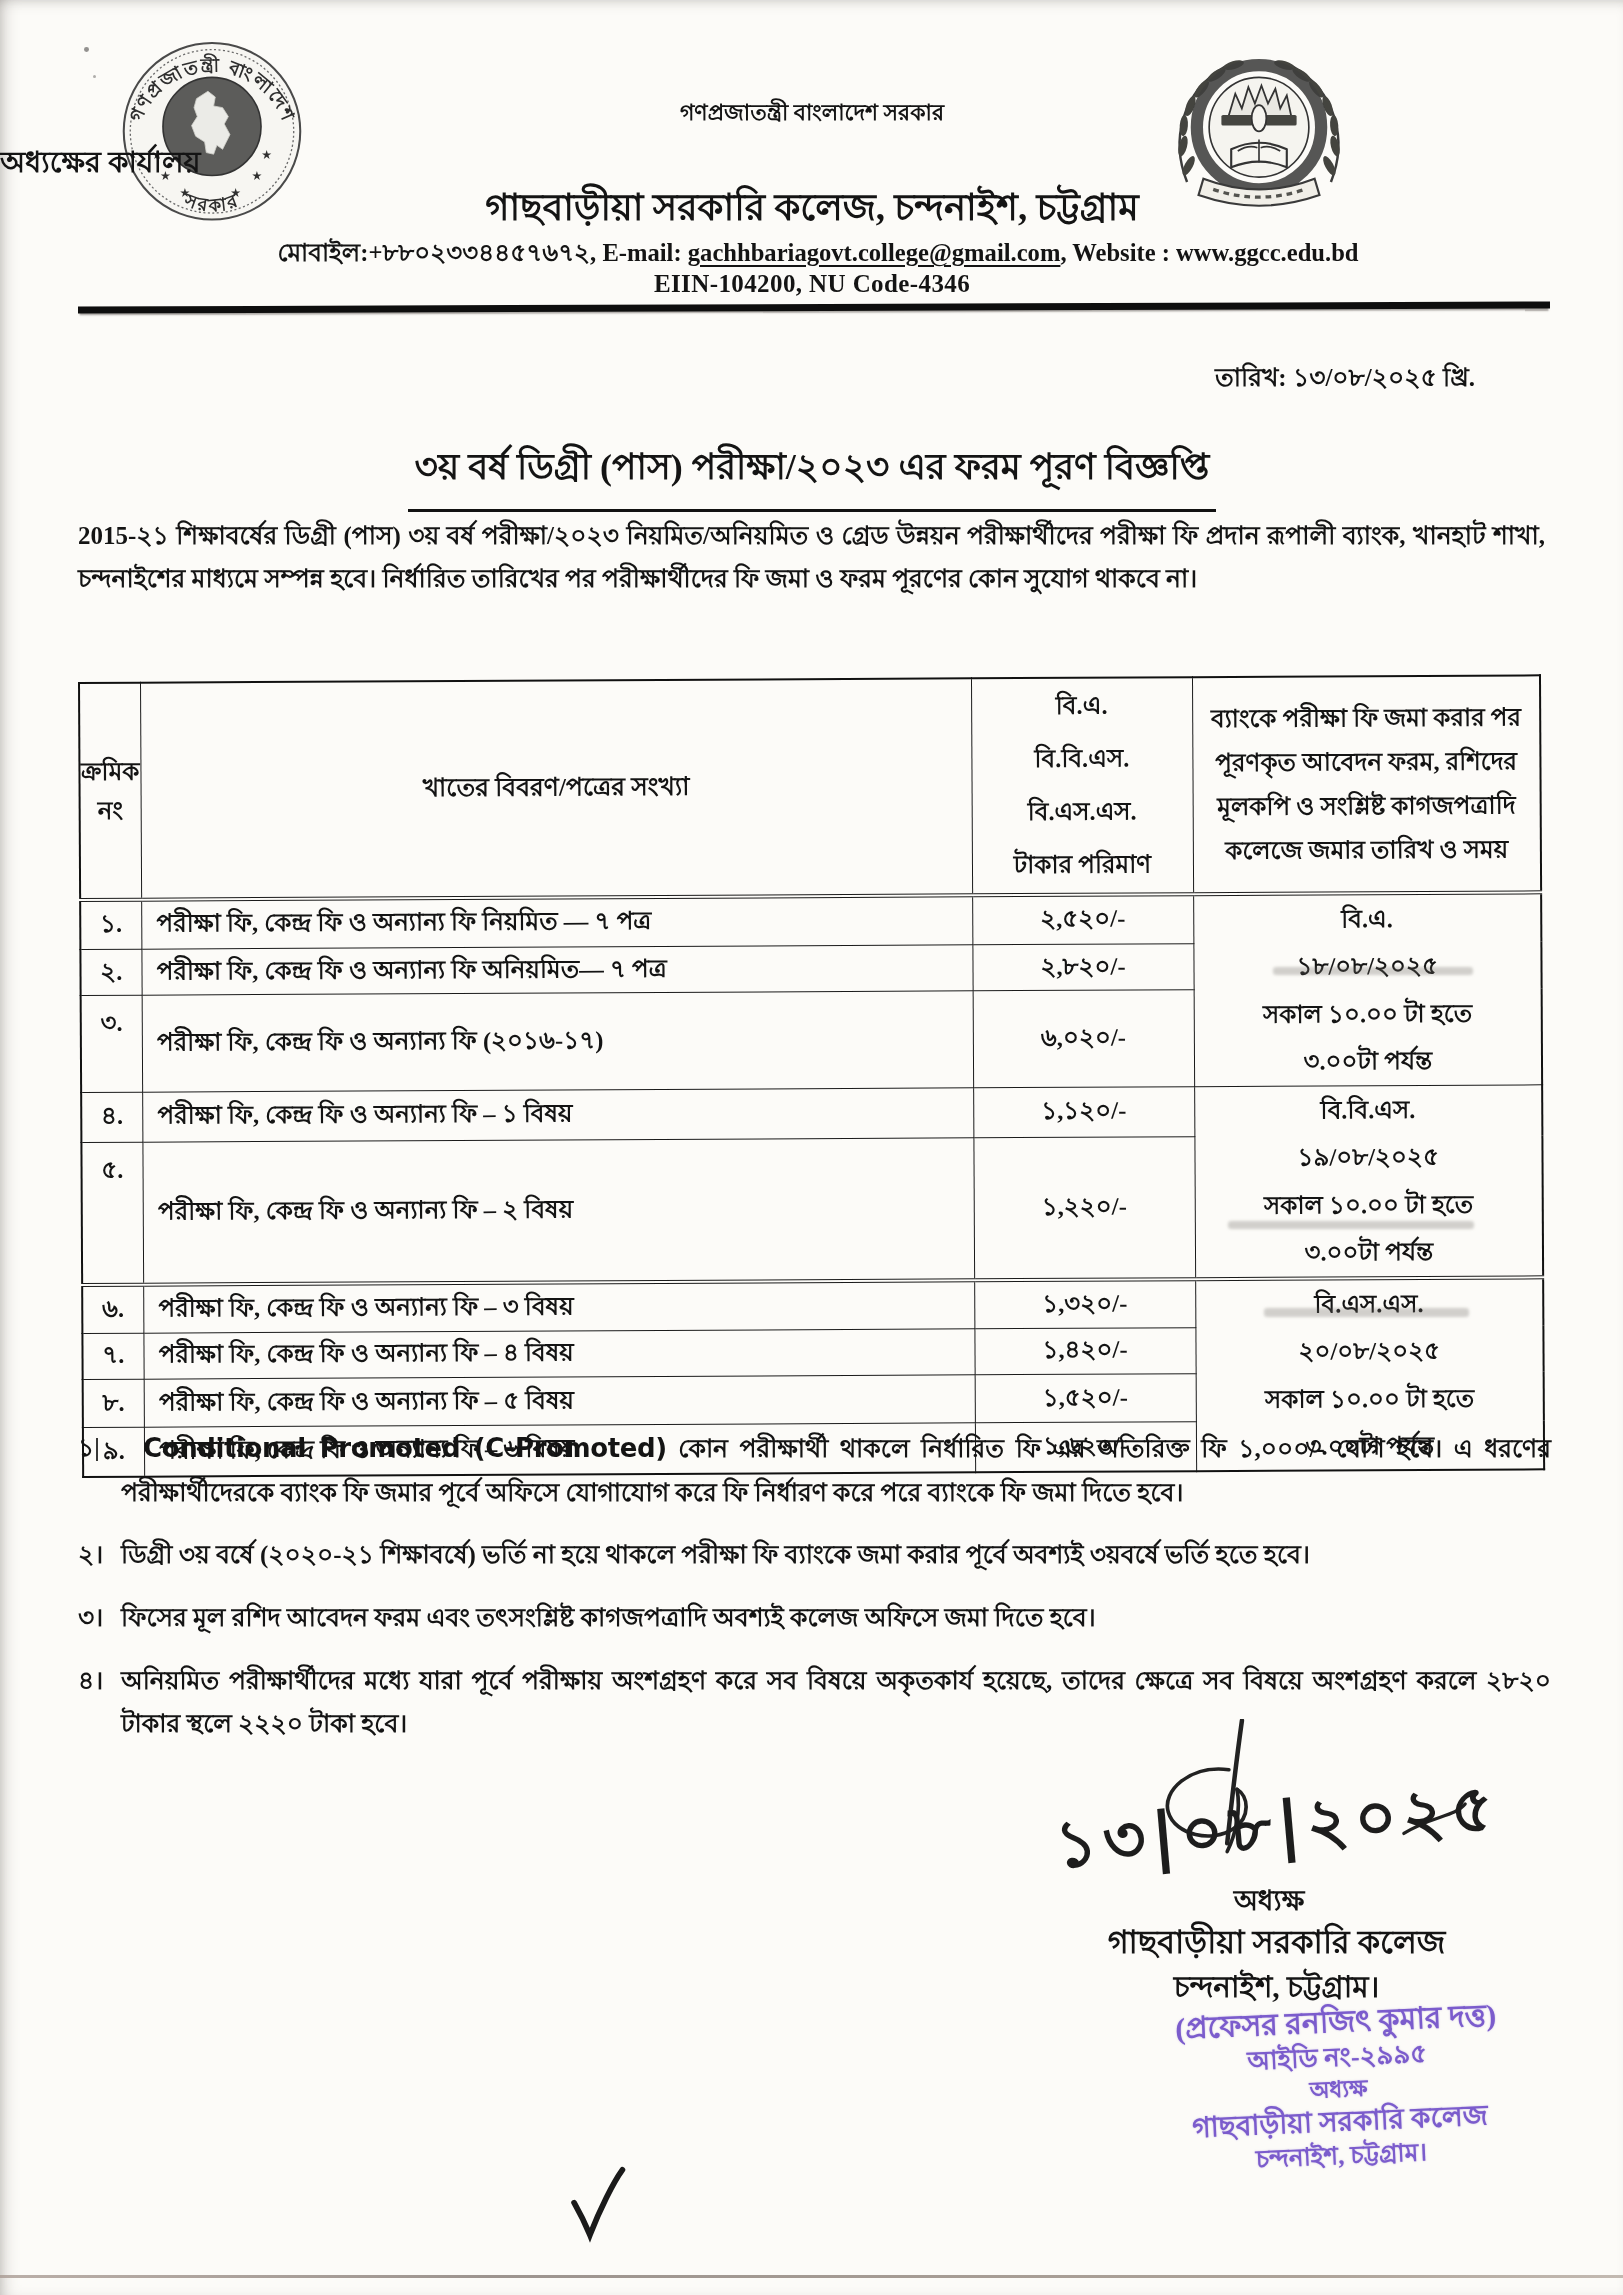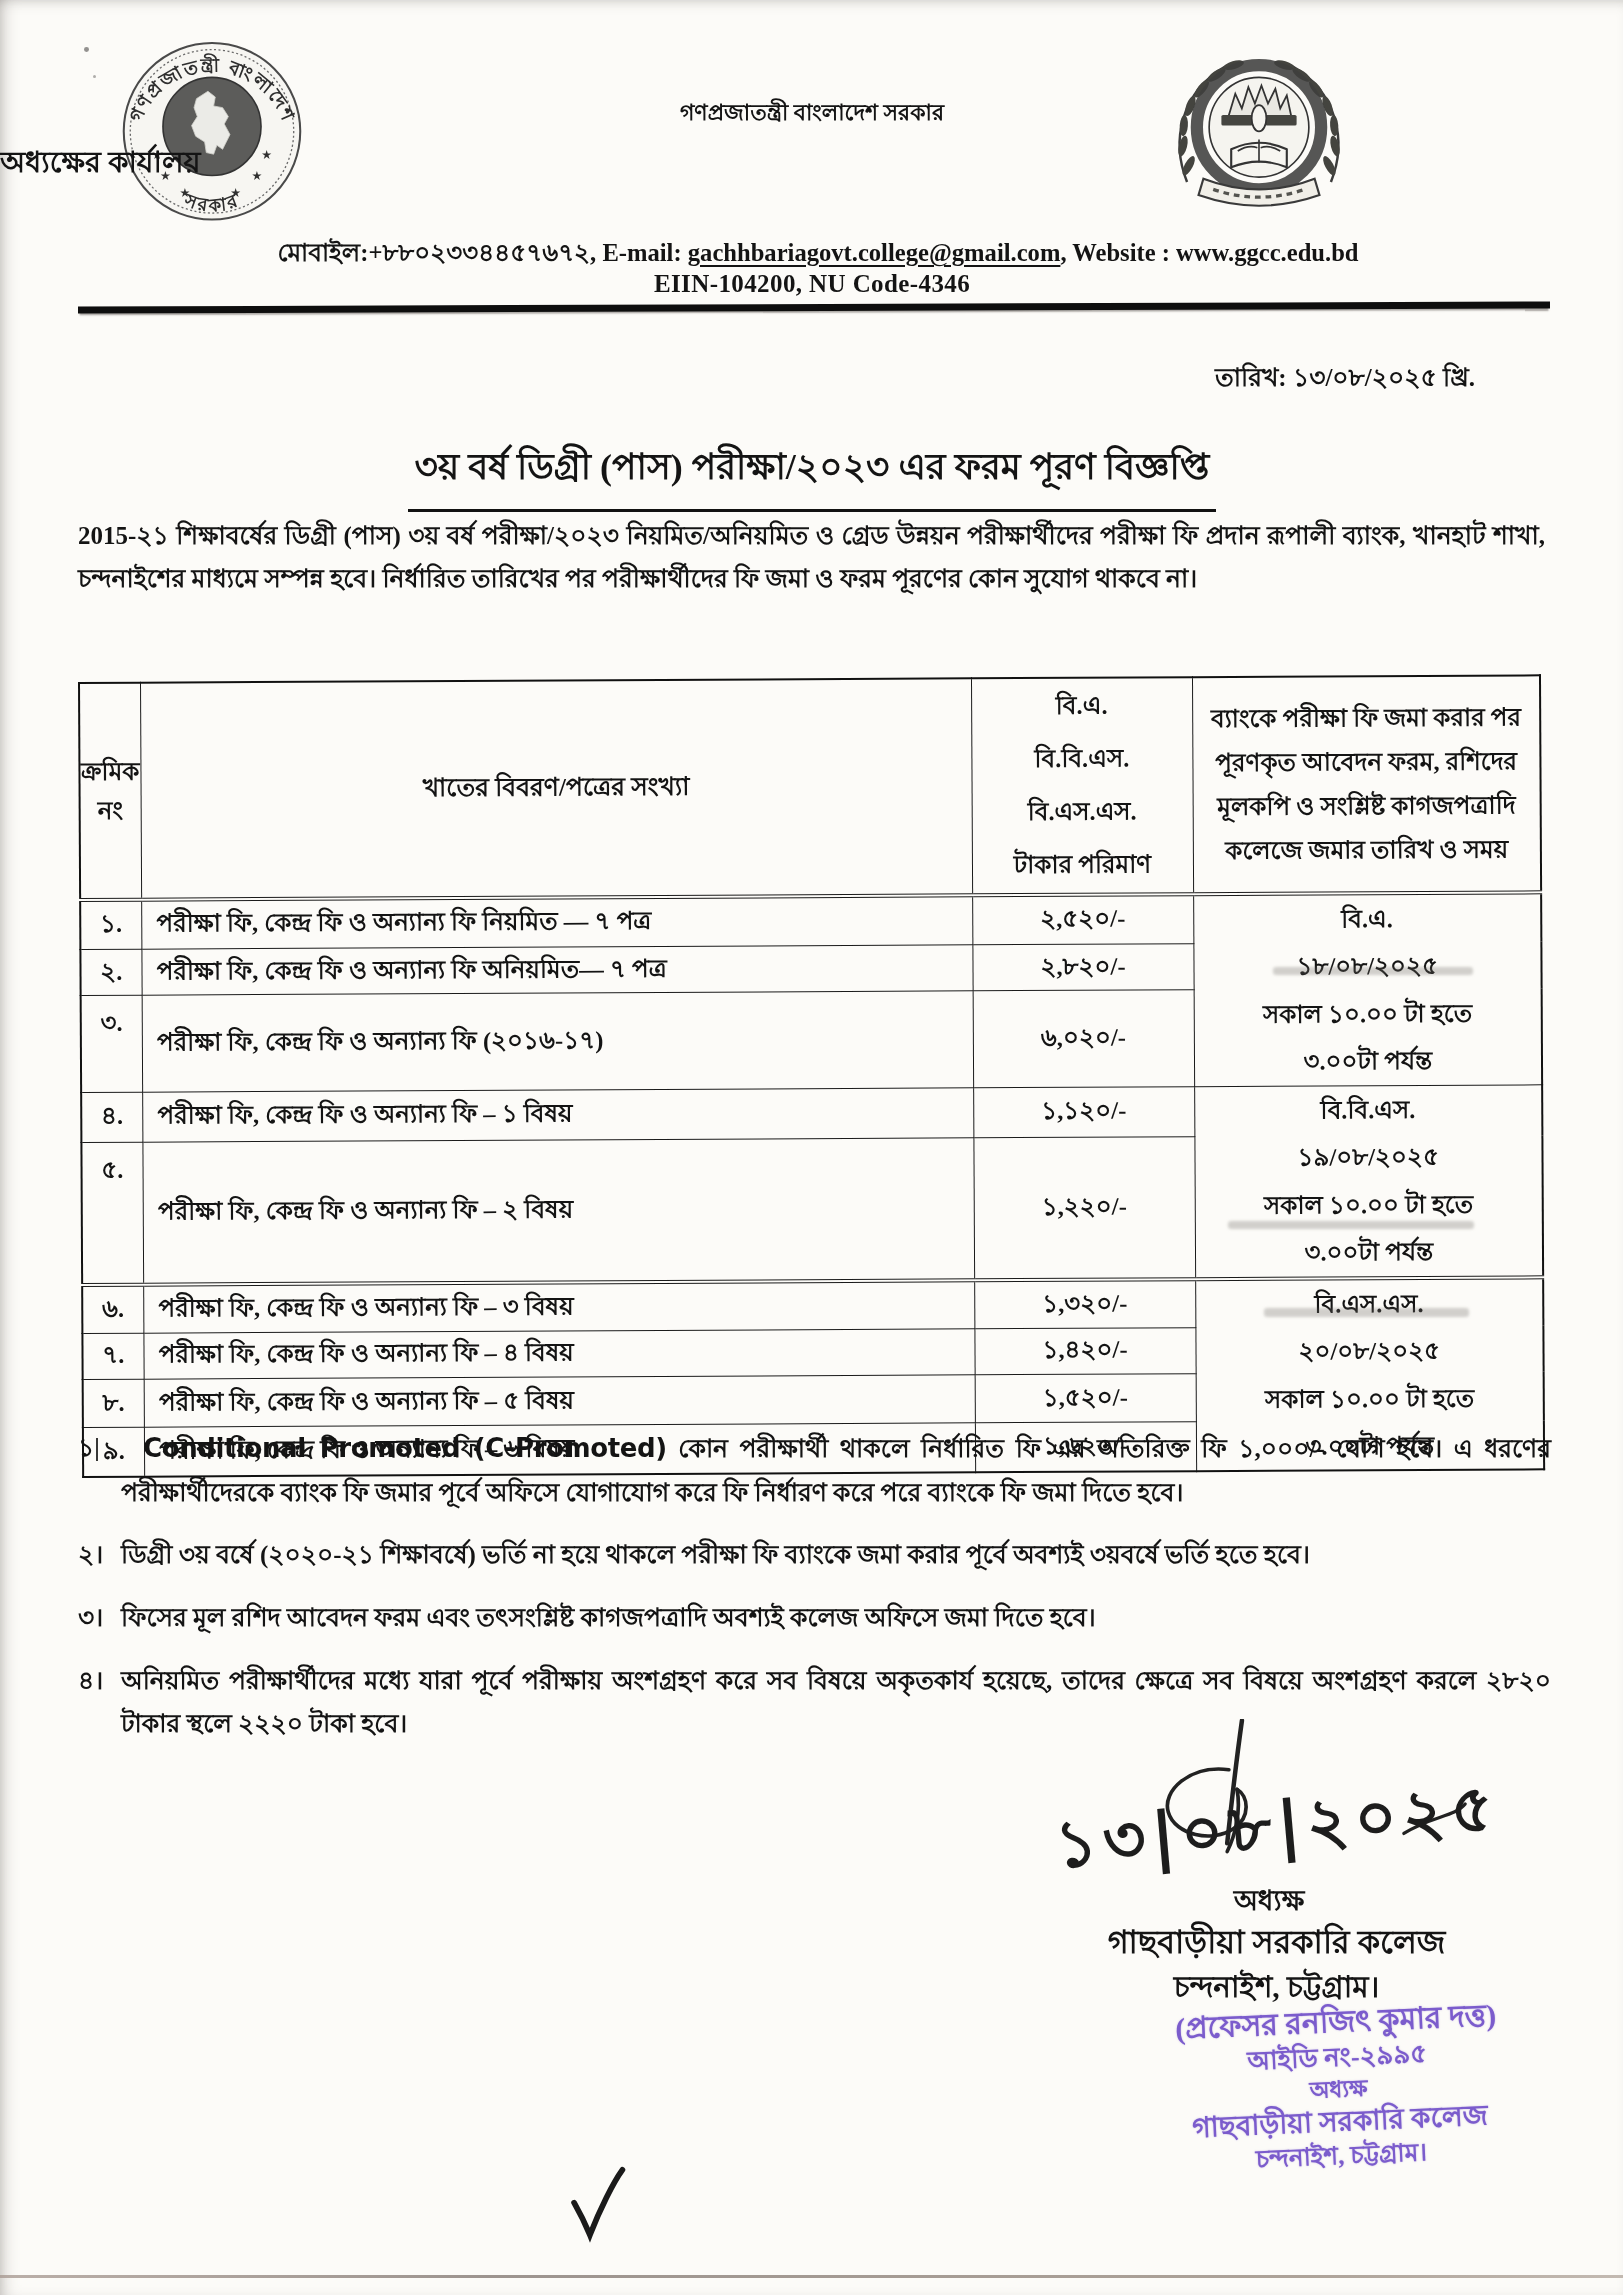--- a/index.html
+++ b/index.html
@@ -140,20 +140,21 @@
     <rect x="134" y="88" width="38" height="13" rx="2" fill="#454540"></rect>
     <ellipse cx="126" cy="92" rx="9" ry="16" fill="#f5f4ef" stroke="#333" stroke-width="2.2"></ellipse>
     <path d="M92,130 Q126,114 160,130 L160,152 Q126,138 92,152 Z" fill="#f7f6f1" stroke="#333" stroke-width="2.6"></path>
     <path d="M126,118 L126,146 M100,132 Q113,124 124,128 M152,132 Q139,124 128,128" fill="none" stroke="#333" stroke-width="2"></path>
     <path d="M58,166 Q126,192 194,166 L200,186 Q126,212 52,186 Z" fill="#f1efe8" stroke="#3a3a3a" stroke-width="2.6"></path>
     <path d="M70,179 Q126,198 182,179" fill="none" stroke="#53534e" stroke-width="4" stroke-dasharray="7,6"></path>
   </svg>
 
   <div class="abs govt-line">গণপ্রজাতন্ত্রী বাংলাদেশ সরকার</div>
   <div class="abs office-line">অধ্যক্ষের কার্যালয়</div>
+  <div class="abs college-line">গাছবাড়ীয়া সরকারি কলেজ, চন্দনাইশ, চট্টগ্রাম</div>
   <div class="abs contact-line">
     <span>মোবাইল:+৮৮০২৩৩৪৪৫৭৬৭২,</span><span> E-mail: </span><span class="email">gachhbariagovt.college@gmail.com</span><span>, Website : </span><span>www.ggcc.edu.bd</span>
   </div>
   <div class="abs eiin-line">EIIN-104200, NU Code-4346</div>
   <div class="abs rule"></div>
 
   <div class="abs date-line">তারিখ: ১৩/০৮/২০২৫ খ্রি.</div>
   <div class="abs title-wrap"><span>৩য় বর্ষ ডিগ্রী (পাস) পরীক্ষা/২০২৩ এর ফরম পূরণ বিজ্ঞপ্তি</span></div>
   <div class="abs intro">2015-২১ শিক্ষাবর্ষের ডিগ্রী (পাস) ৩য় বর্ষ পরীক্ষা/২০২৩ নিয়মিত/অনিয়মিত ও গ্রেড উন্নয়ন পরীক্ষার্থীদের পরীক্ষা ফি প্রদান রূপালী ব্যাংক, খানহাট শাখা, চন্দনাইশের মাধ্যমে সম্পন্ন হবে। নির্ধারিত তারিখের পর পরীক্ষার্থীদের ফি জমা ও ফরম পূরণের কোন সুযোগ থাকবে না।</div>
 

